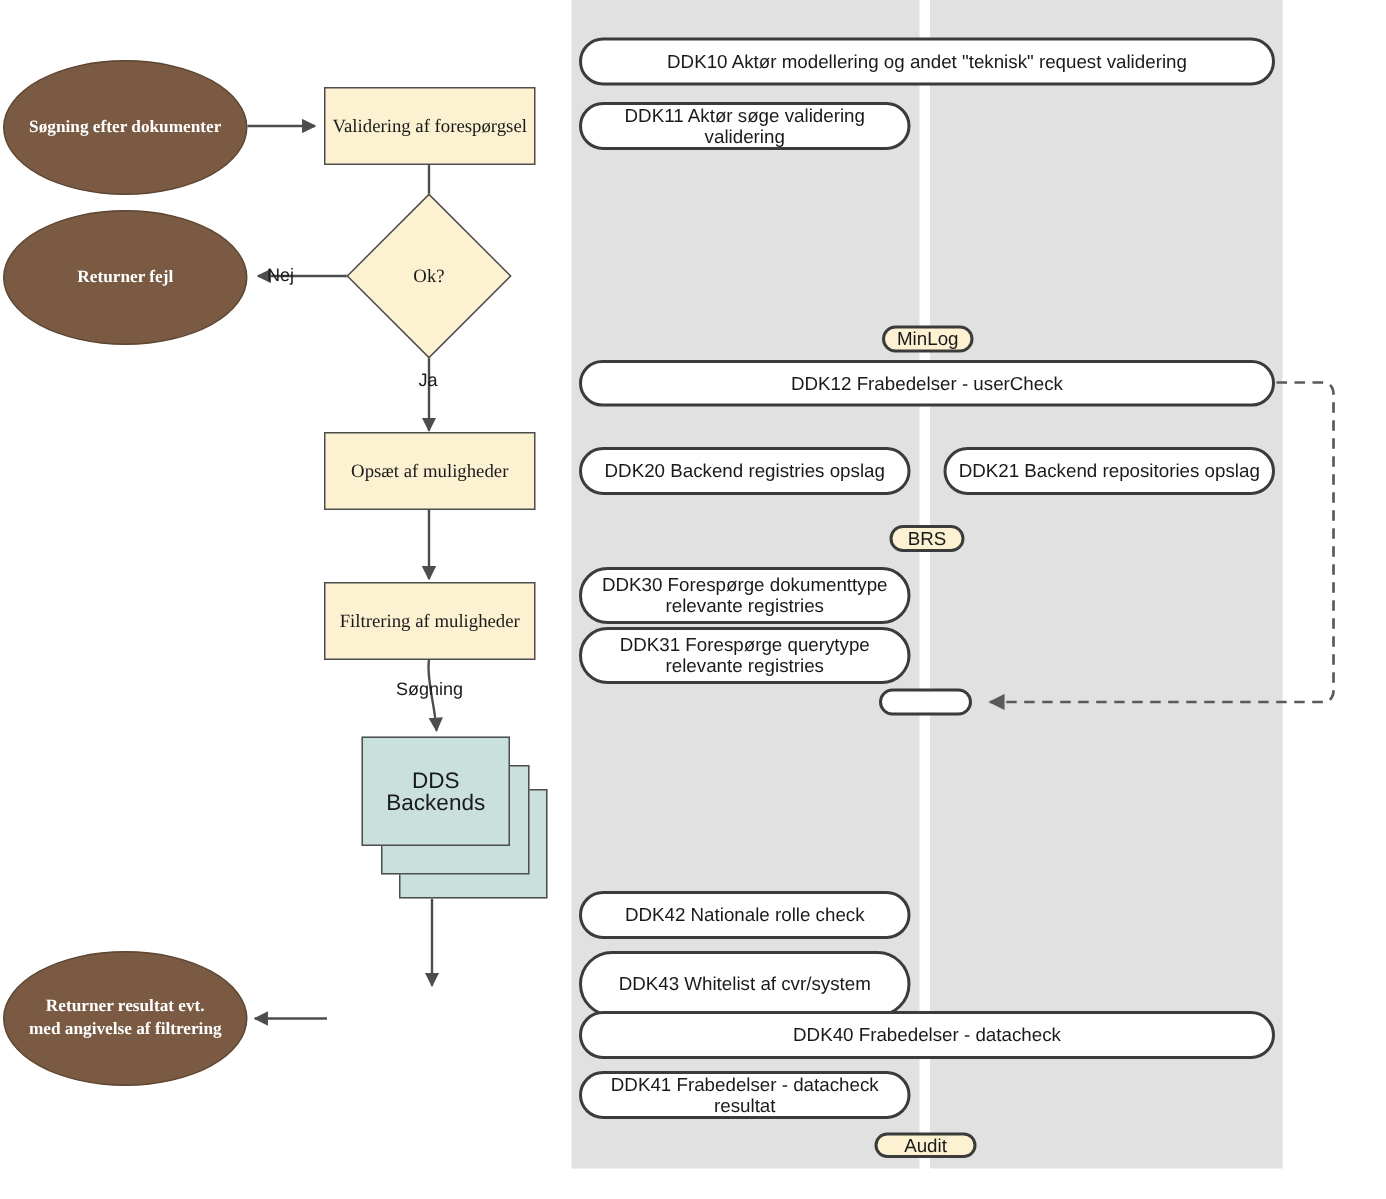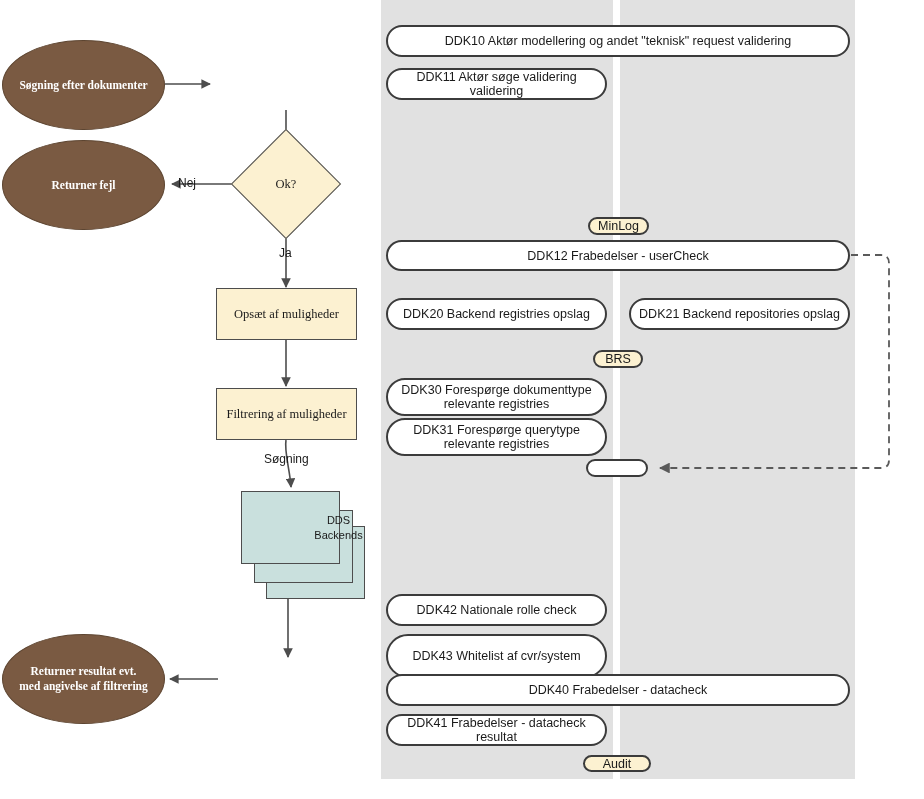--- a/index.html
+++ b/index.html
@@ -92,24 +92,23 @@
     border: 1.6px solid #4d4d4d;
     box-sizing: border-box;
   }
   .stack-label {
     position: absolute;
     display: flex;
     align-items: center;
     justify-content: center;
     text-align: center;
     font-family: "Liberation Sans", sans-serif;
-    font-size: 11px;
+    font-size: 15px;
     line-height: 15px;
     color: #1a1a1a;
-    margin-left: 48px;
   }
 
   
   .edge-label {
     position: absolute;
     font-family: "Liberation Sans", sans-serif;
     font-size: 12px;
     color: #1a1a1a;
     background: transparent;
     white-space: nowrap;
@@ -194,20 +193,23 @@
 
     <line x1="218" y1="679" x2="170" y2="679" stroke="#4d4d4d" stroke-width="1.6" marker-end="url(#arrowSolid)"></line>
 
     <path d="M 851 255 L 881 255 Q 889 255 889 263 L 889 460 Q 889 468 881 468 L 660 468" fill="none" stroke="#5a5a5a" stroke-width="1.8" stroke-dasharray="7 5" marker-end="url(#arrowDash)"></path>
   </svg>
 
   <div class="ellipse" style="left:2px; top:40px; width:163px; height:90px;">
     <div>Søgning efter dokumenter</div>
   </div>
 
+  <div class="process" style="left:216px; top:58px; width:141px; height:52px;">
+    <div>Validering af forespørgsel</div>
+  </div>
 
   <div class="diamond-wrap" style="left:247px; top:145px; width:78px; height:78px;">
     <div class="diamond-shape"></div>
     <div class="diamond-label">Ok?</div>
   </div>
 
   <div class="edge-label" style="left:178px; top:176px;">Nej</div>
 
   <div class="edge-label" style="left:279px; top:246px;">Ja</div>
 

